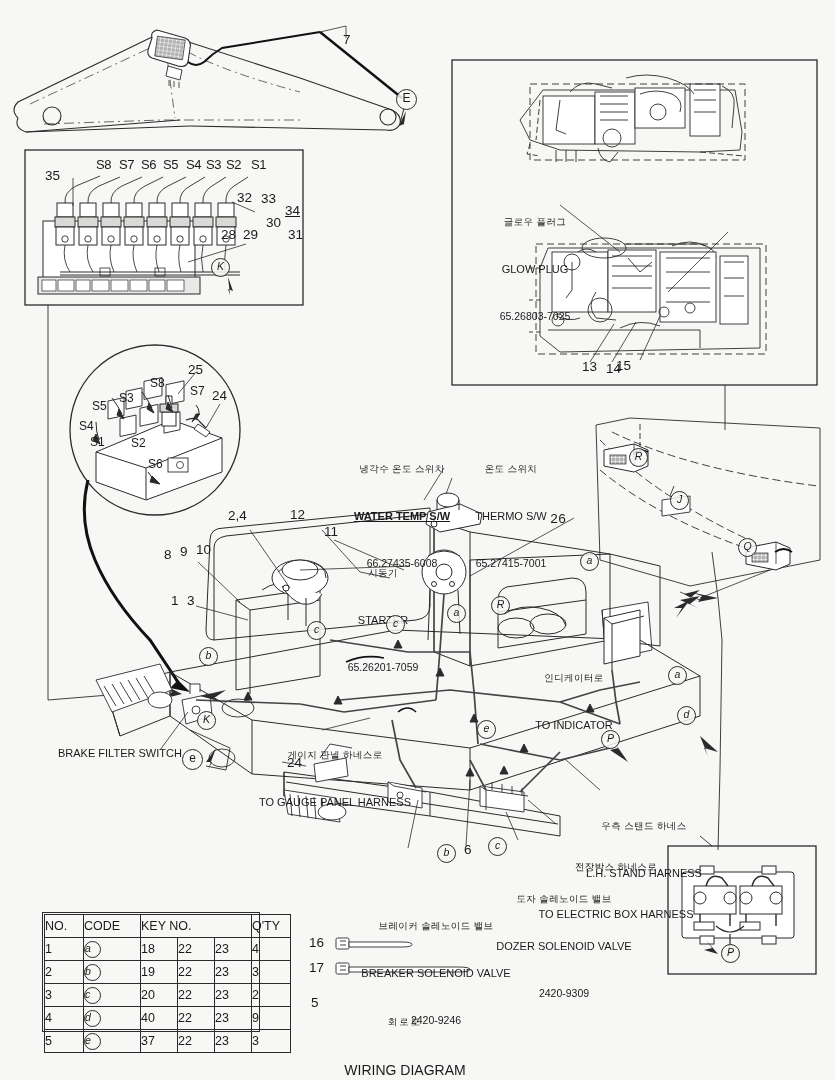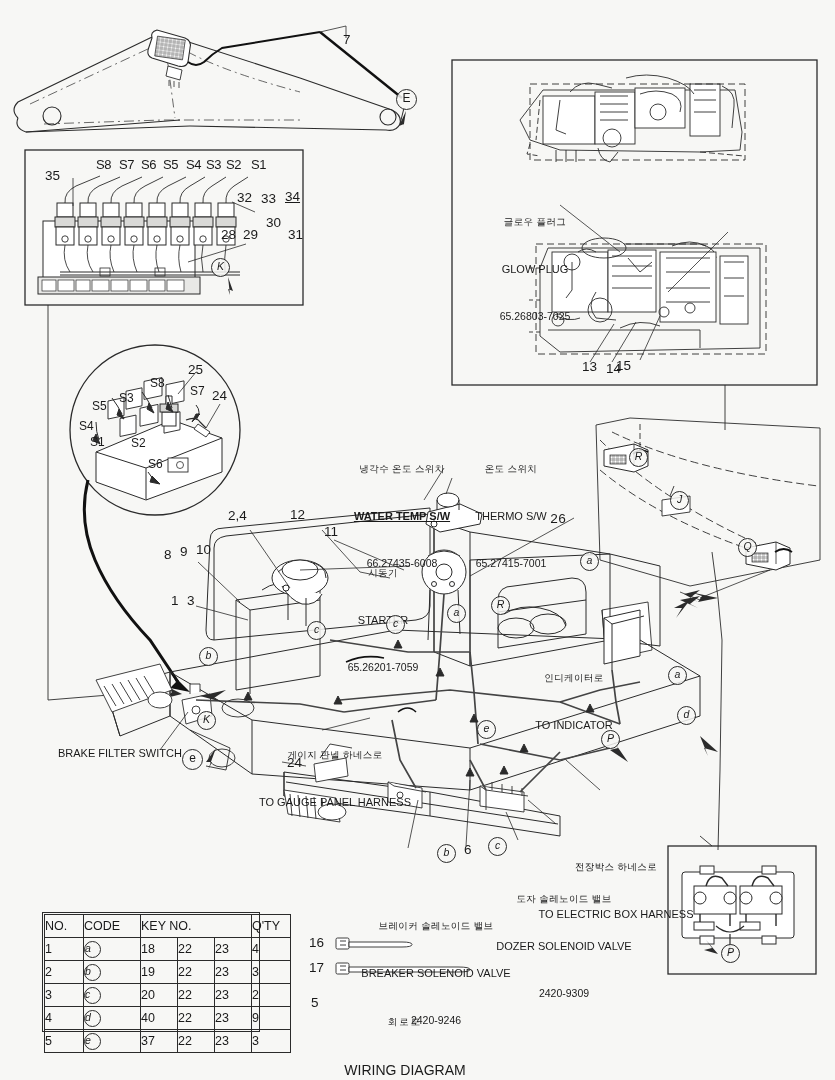--- a/index.html
+++ b/index.html
@@ -494,21 +494,21 @@
 <div class="lbl" style="left:119px;top:158px;font-size:13px;letter-spacing:-0.3px;">S7</div>
 <div class="lbl" style="left:141px;top:158px;font-size:13px;letter-spacing:-0.3px;">S6</div>
 <div class="lbl" style="left:163px;top:158px;font-size:13px;letter-spacing:-0.3px;">S5</div>
 <div class="lbl" style="left:186px;top:158px;font-size:13px;letter-spacing:-0.3px;">S4</div>
 <div class="lbl" style="left:206px;top:158px;font-size:13px;letter-spacing:-0.3px;">S3</div>
 <div class="lbl" style="left:226px;top:158px;font-size:13px;letter-spacing:-0.3px;">S2</div>
 <div class="lbl" style="left:251px;top:158px;font-size:13px;letter-spacing:-0.3px;">S1</div>
 <div class="lbl num" style="left:45px;top:168px;">35</div>
 <div class="lbl num" style="left:237px;top:182px;margin-top:8px;">32</div>
 <div class="lbl num" style="left:261px;top:191px;">33</div>
-<div class="lbl num" style="left:285px;top:189px;text-decoration:underline;">34</div>
+<div class="lbl num" style="left:285px;top:203px;text-decoration:underline;">34</div>
 <div class="lbl num" style="left:221px;top:227px;">28</div>
 <div class="lbl num" style="left:243px;top:227px;">29</div>
 <div class="lbl num" style="left:266px;top:215px;">30</div>
 <div class="lbl num" style="left:288px;top:227px;">31</div>
 <div class="mk" style="left:211px;top:258px;">K</div>
 
 <div class="lbl num-s" style="left:150px;top:377px;">S8</div>
 <div class="lbl num-s" style="left:190px;top:385px;">S7</div>
 <div class="lbl num-s" style="left:92px;top:400px;">S5</div>
 <div class="lbl num-s" style="left:119px;top:392px;">S3</div>
@@ -543,20 +543,24 @@
   <div class="en">STARTER</div>
   <div class="pn">65.26201-7059</div>
 </div>
 <div class="lbl ctr" style="left:524px;top:637px;width:100px;">
   <div class="ko">인디케이터로</div>
   <div class="en">TO INDICATOR</div>
 </div>
 <div class="lbl ctr" style="left:255px;top:714px;width:160px;">
   <div class="ko">게이지 판넬 하네스로</div>
   <div class="en">TO GAUGE PANEL HARNESS</div>
+</div>
+<div class="lbl ctr" style="left:571px;top:785px;width:146px;">
+  <div class="ko">우측 스탠드 하네스</div>
+  <div class="en">L.H. STAND HARNESS</div>
 </div>
 <div class="lbl ctr" style="left:534px;top:826px;width:164px;">
   <div class="ko">전장박스 하네스로</div>
   <div class="en">TO ELECTRIC BOX HARNESS</div>
 </div>
 <div class="lbl ctr" style="left:490px;top:858px;width:148px;">
   <div class="ko">도자 솔레노이드 밸브</div>
   <div class="en">DOZER SOLENOID VALVE</div>
   <div class="pn">2420-9309</div>
 </div>

